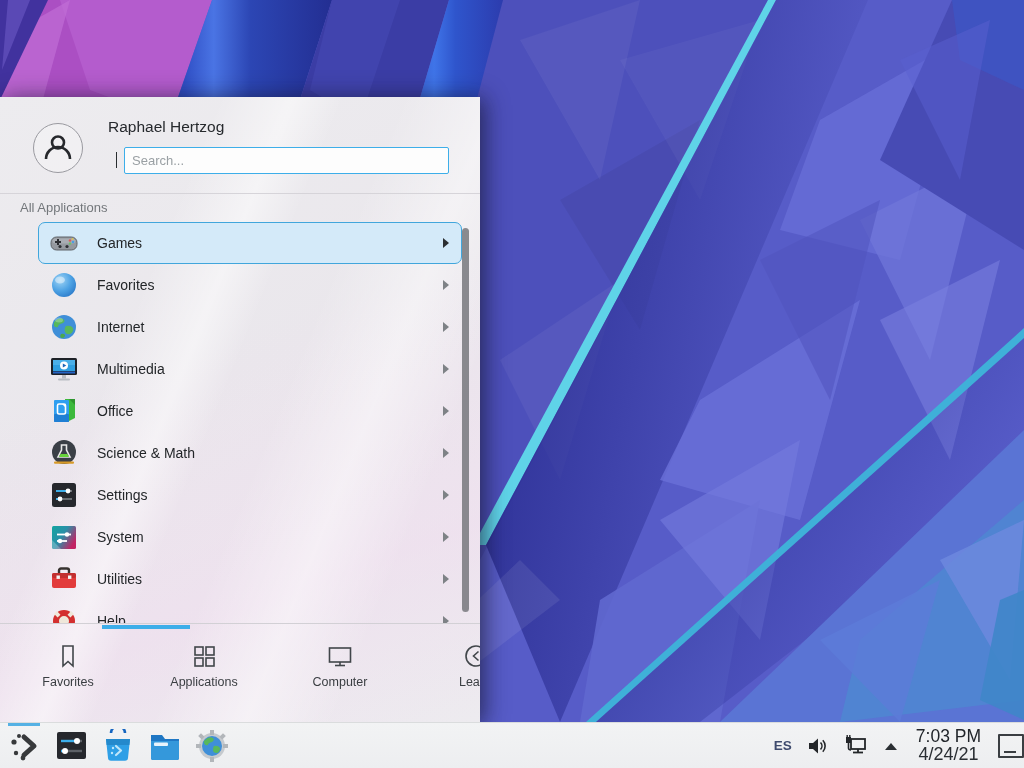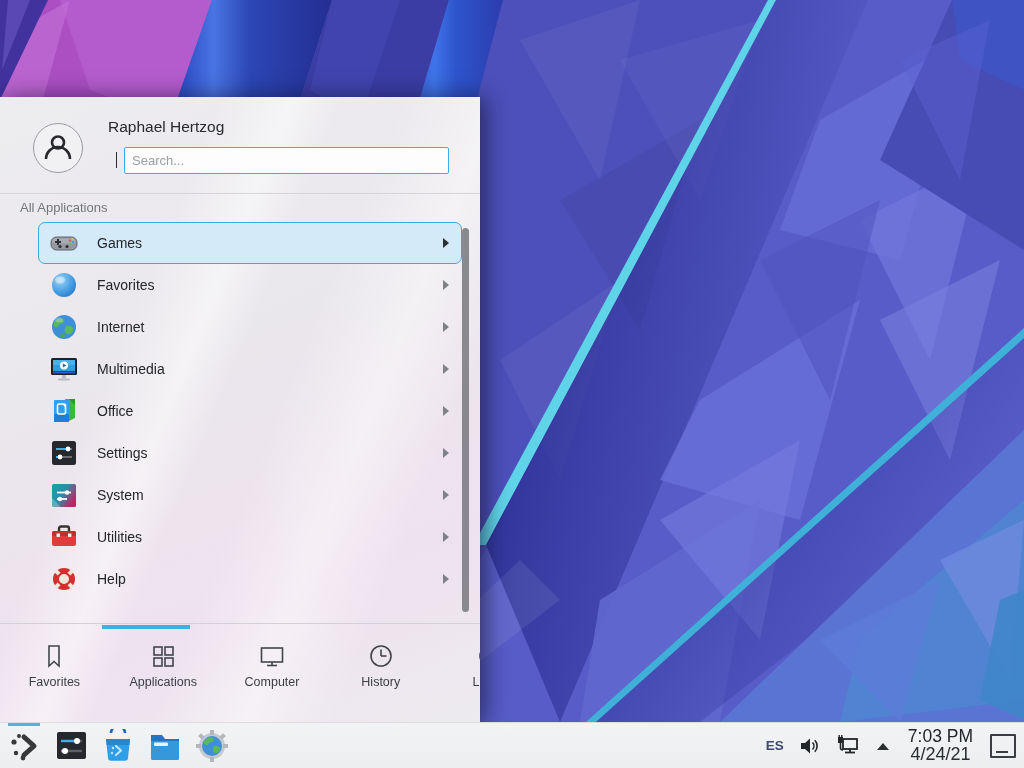--- a/index.html
+++ b/index.html
@@ -61,21 +61,21 @@
 
   
   .taskbar {
     position:absolute; left:0; top:722px; width:1024px; height:46px;
     background:linear-gradient(#f2f3f4,#edeef0); border-top:1px solid #dadcdd;
     display:flex; align-items:center;
   }
   .tb-left { display:flex; align-items:center; height:100%; padding-left:4px; gap:7px; }
   .tb-btn { position:relative; width:40px; height:46px; display:flex; align-items:center; justify-content:center; cursor:pointer; }
   .tb-btn .active-line { position:absolute; left:4px; top:0; width:32px; height:3px; background:#55b1e4; }
-  .tb-right { margin-left:auto; display:flex; align-items:center; gap:15px; padding-right:8px; height:100%; }
+  .tb-right { margin-left:auto; display:flex; align-items:center; gap:15px; height:100%; }
   .kbd-layout { font-size:13.5px; font-weight:bold; color:#3e4a6d; cursor:pointer; }
   .tray-icon { display:flex; align-items:center; justify-content:center; cursor:pointer; }
   .clock { text-align:center; line-height:1.05; cursor:pointer; padding:0 2px; }
   .clock .time { font-size:17.5px; color:#21252a; }
   .clock .date { font-size:18px; color:#2a2e33; }
   .peek-btn { width:26px; height:24px; border:2px solid #3a3e42; border-radius:1px; position:relative; background:transparent; cursor:pointer; }
   .peek-btn::after { content:""; position:absolute; left:4px; bottom:3px; width:12px; height:2px; background:#3a3e42; }
 </style>
 </head>
 <body>
@@ -243,20 +243,30 @@
         <polygon points="20,3 26,9 26,3" fill="#2e962e"></polygon>
         <rect x="5" y="4" width="15" height="22" rx="1" fill="#2f9ff0"></rect>
         <rect x="5" y="18" width="15" height="8" rx="1" fill="#1f7fd4"></rect>
         <rect x="8.5" y="8" width="8" height="10" rx="1.5" fill="none" stroke="#ffffff" stroke-width="1.6"></rect>
         <polygon points="13,8 16.5,8 16.5,11.5" fill="#ffffff"></polygon>
       </svg>
       <span class="ilabel">Office</span>
       <span class="sub-arrow"></span>
     </li>
 
+    <li class="item">
+      <svg class="cicon" viewBox="0 0 30 30">
+        <circle cx="15" cy="14" r="12" fill="#3a3f46"></circle>
+        <polygon points="12.5,7 17.5,7 17.5,12 21,19 9,19 12.5,12" fill="none" stroke="#e8e8e8" stroke-width="1.6"></polygon>
+        <polygon points="11.5,16 18.5,16 20,19 10,19" fill="#67d43a"></polygon>
+        <rect x="5" y="23.5" width="20" height="2.2" rx="1" fill="#d79a28"></rect>
+      </svg>
+      <span class="ilabel">Science &amp; Math</span>
+      <span class="sub-arrow"></span>
+    </li>
 
     <li class="item">
       <svg class="cicon" viewBox="0 0 30 30">
         <rect x="3" y="3" width="24" height="24" rx="2.5" fill="#26282d"></rect>
         <line x1="7" y1="11" x2="19" y2="11" stroke="#3daee9" stroke-width="2"></line>
         <line x1="19" y1="11" x2="23" y2="11" stroke="#6a6e73" stroke-width="2"></line>
         <circle cx="19" cy="11" r="2.4" fill="#ffffff"></circle>
         <line x1="7" y1="19" x2="23" y2="19" stroke="#6a6e73" stroke-width="2"></line>
         <line x1="7" y1="19" x2="11" y2="19" stroke="#3daee9" stroke-width="2"></line>
         <circle cx="11" cy="19" r="2.4" fill="#ffffff"></circle>
@@ -335,28 +345,20 @@
         <svg width="28" height="28" viewBox="0 0 28 28">
           <rect x="3.5" y="6" width="21" height="14" fill="none" stroke="#41464a" stroke-width="1.6"></rect>
           <line x1="14" y1="20" x2="14" y2="23" stroke="#41464a" stroke-width="1.6"></line>
           <line x1="9" y1="23.5" x2="19" y2="23.5" stroke="#41464a" stroke-width="1.6"></line>
         </svg>
         <span class="tlabel">Computer</span>
       </div>
       <div class="tab">
         <svg width="28" height="28" viewBox="0 0 28 28">
           <circle cx="14" cy="14" r="10" fill="none" stroke="#41464a" stroke-width="1.6"></circle>
-          <line x1="14" y1="14" x2="14" y2="7.5" stroke="#41464a" stroke-width="1.6"></line>
-          <line x1="14" y1="14" x2="19.5" y2="14" stroke="#41464a" stroke-width="1.6"></line>
-        </svg>
-        <span class="tlabel">History</span>
-      </div>
-      <div class="tab">
-        <svg width="28" height="28" viewBox="0 0 28 28">
-          <circle cx="14" cy="14" r="10" fill="none" stroke="#41464a" stroke-width="1.6"></circle>
           <polyline points="16.5,9.5 11.5,14 16.5,18.5" fill="none" stroke="#41464a" stroke-width="1.6"></polyline>
         </svg>
         <span class="tlabel">Leave</span>
       </div>
     </div>
   </div>
 </div>
 
 <div class="taskbar">
   <div class="tb-left">

